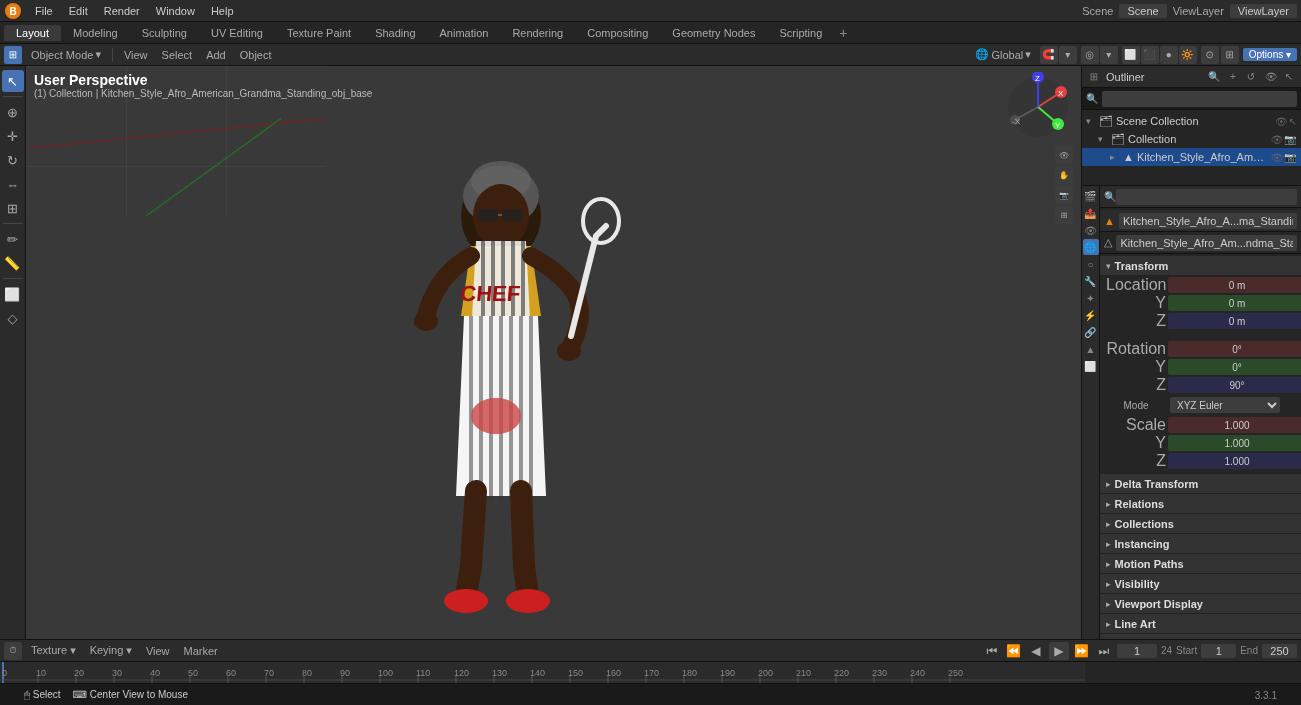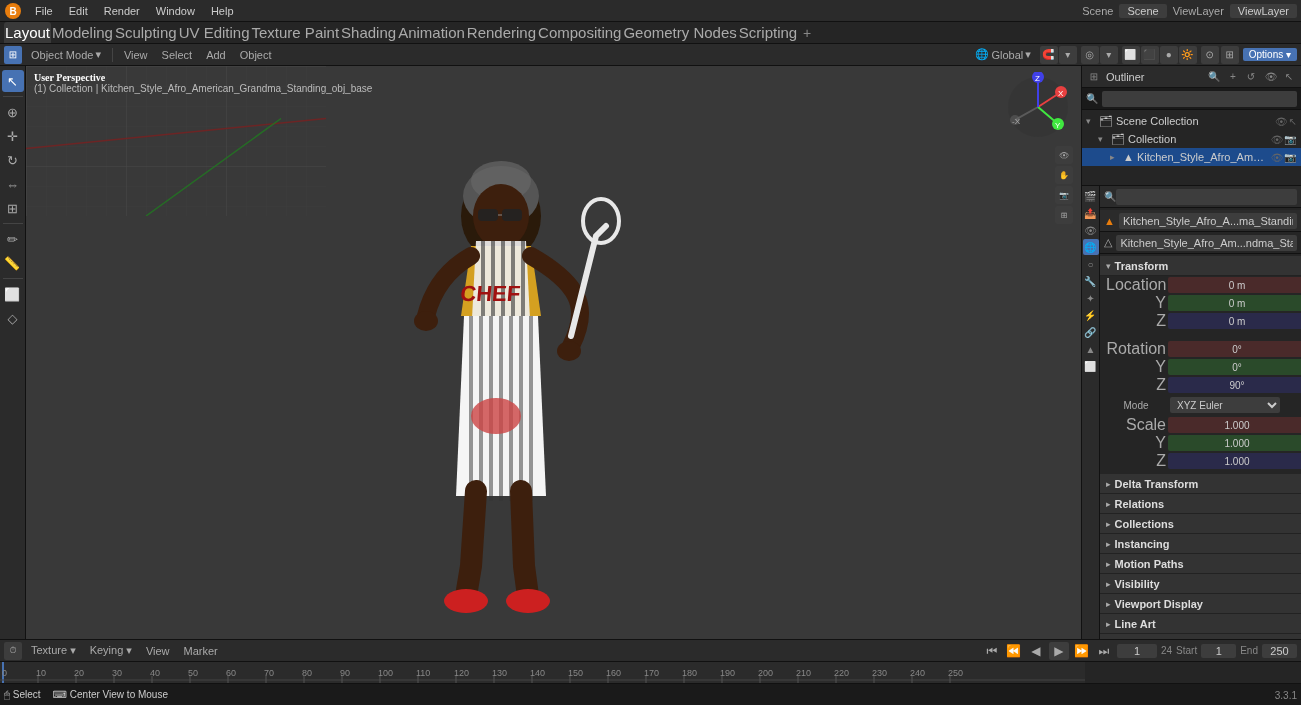--- a/index.html
+++ b/index.html
@@ -35,22 +35,22 @@
     
     #workspace-tabs {
       display: flex;
       align-items: center;
       height: 22px;
       background: #252525;
       border-bottom: 1px solid #111;
       padding: 0 4px;
     }
     .ws-tab {
-      padding: 2px 1px;
-      font-size: 15px;
+      padding: 2px 12px;
+      font-size: 11px;
       color: #aaa;
       cursor: pointer;
       border-radius: 3px 3px 0 0;
     }
     .ws-tab.active { background: #3a3a3a; color: #fff; }
     .ws-tab-add {
       width: 18px;
       height: 18px;
       display: flex;
       align-items: center;
@@ -424,21 +424,21 @@
       font-size: 12px;
     }
 
     
     #status-bar {
       height: 22px;
       background: #1a1a1a;
       border-top: 1px solid #111;
       display: flex;
       align-items: center;
-      padding: 0 4px;
+      padding: 0 24px;
       gap: 12px;
     }
     .status-item { font-size: 10px; color: #888; }
     .status-item span { color: #ccc; }
 
     
     #timeline-area {
       height: 44px;
       background: #252525;
       border-top: 1px solid #111;
@@ -651,21 +651,21 @@
 
         <path d="M100 375 L95 450 L90 480" stroke="#3d1f0d" stroke-width="22" fill="none" stroke-linecap="round"></path>
         <path d="M145 375 L148 450 L152 480" stroke="#3d1f0d" stroke-width="22" fill="none" stroke-linecap="round"></path>
 
         <ellipse cx="90" cy="485" rx="22" ry="12" fill="#cc2020"></ellipse>
         <ellipse cx="152" cy="485" rx="22" ry="12" fill="#cc2020"></ellipse>
       </svg>
     </div>
 
     <div class="viewport-info">
-      <div style="font-weight:bold; color:#fff; font-size:10px;font-family:Liberation Serif, serif;">User Perspective</div>
+      <div style="font-weight:bold; color:#fff; font-size:14px;">User Perspective</div>
       <div class="line2" style="font-size:10px; color:#bbb;">(1) Collection | Kitchen_Style_Afro_American_Grandma_Standing_obj_base</div>
     </div>
 
     <div id="viewport-controls">
 
       <div id="gizmo">
         <svg width="70" height="70" viewBox="0 0 70 70">
           <circle cx="35" cy="35" r="30" fill="#333" opacity="0.6"></circle>
 
           <line x1="35" y1="35" x2="58" y2="20" stroke="#e84040" stroke-width="2"></line>

